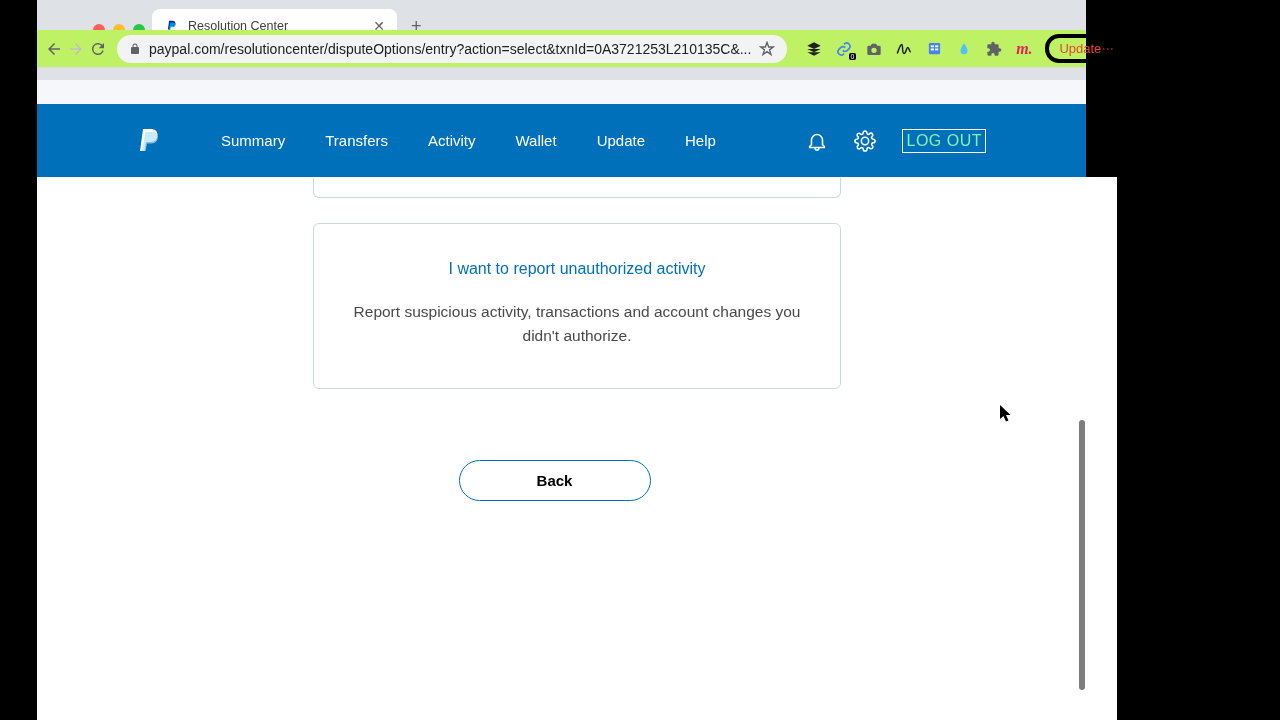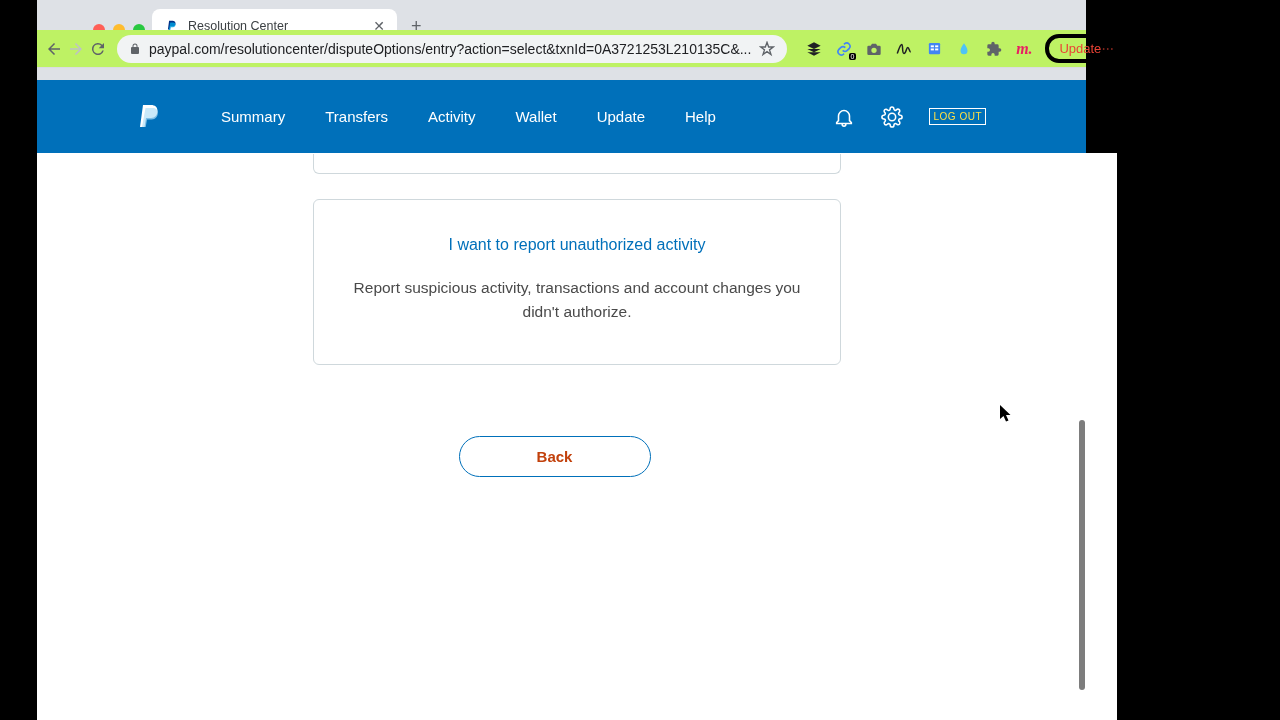--- a/index.html
+++ b/index.html
@@ -30,39 +30,39 @@
 .lock-icon { color: #5f6368; font-size: 12px; }
 .url-text { flex: 1; white-space: nowrap; overflow: hidden; }
 .star-icon { color: #5f6368; }
 .ext-icons { display: flex; align-items: center; gap: 12px; padding: 0 8px; }
 .ext-icon { width: 18px; height: 18px; display: flex; align-items: center; justify-content: center; color: #5f6368; font-size: 15px; }
 .update-btn { border: 4px solid #000000; color: #ea4335; border-radius: 14px; padding: 3px 10px; font-size: 13px; display: flex; align-items: center; gap: 4px; }
 .update-dots { color: #ea4335; writing-mode: vertical-rl; font-size: 12px; line-height: 0.3; }
 
 
 .page { position: absolute; top: 80px; left: 0; right: 0; bottom: 0; background: #f5f7fa; }
-.page-header { height: 73px; background: #0070ba; display: flex; align-items: center; padding: 0 100px 0 100px; }
+.page-header { height: 73px; background: #0070ba; display: flex; align-items: center; padding: 0 100px 0 100px; margin-top: 24px; }
 .logo { width: 24px; height: 28px; margin-right: 60px; }
 .nav-links { display: flex; gap: 40px; }
 .nav-link { color: #fff; font-size: 15px; font-weight: 400; }
 .header-right { margin-left: auto; display: flex; align-items: center; gap: 26px; }
 .header-icon { color: #fff; }
-.logout { color: #fde047; font-size: 10px; border: 1px solid #fff; padding: 2px 3px; letter-spacing: 0.5px; }
+.logout { color: #86efac; font-size: 16px; border: 1px solid #fff; padding: 2px 3px; letter-spacing: 0.5px; }
 
 .content-wrap { width: 1080px; margin: 0 auto; background: #fff; min-height: 640px; padding-top: 1px; position: relative; }
 .options-col { width: 528px; margin: 0 auto; }
 
 .partial-card { border: 1px solid #cfd8dc; border-radius: 6px; height: 20px; border-top: none; border-top-left-radius: 0; border-top-right-radius: 0; margin-bottom: 25px; }
 
 .option-card { border: 1px solid #cfd8dc; border-radius: 6px; padding: 36px 30px 40px; text-align: center; margin-bottom: 25px; cursor: pointer; }
 .option-title { color: #0070ba; font-size: 16px; font-weight: 400; margin-bottom: 22px; }
 .option-desc { color: #4a4a4a; font-size: 15.5px; line-height: 1.55; }
 
 .back-row { text-align: center; padding: 46px 0 30px; margin-left: -45px; }
-.back-btn { display: inline-block; border: 1px solid #0070ba; color: #c2410c; background: #fff; border-radius: 24px; padding: 11px 0; width: 192px; font-size: 15px; font-weight: 600; cursor: pointer; }
+.back-btn { display: inline-block; border: 1px solid #0070ba; color: #000000; background: #fff; border-radius: 24px; padding: 11px 0; width: 192px; font-size: 15px; font-weight: 600; cursor: pointer; }
 
 .cursor { position: absolute; left: 1000px; top: 405px; font-size: 16px; color: #000; pointer-events: none; }
 
 .scrollbar-track { position: absolute; right: 0; top: 80px; width: 8px; height: 640px; }
 .scrollbar-thumb { position: absolute; right: 1px; width: 6px; background: #7d7d7d; border-radius: 3px; top: 340px; height: 270px; }
 
 .black-bar-right { position: absolute; right: 0; top: 0; width: 40px; height: 720px; background: #000; }
 
 svg { display: block; }
 </style>

